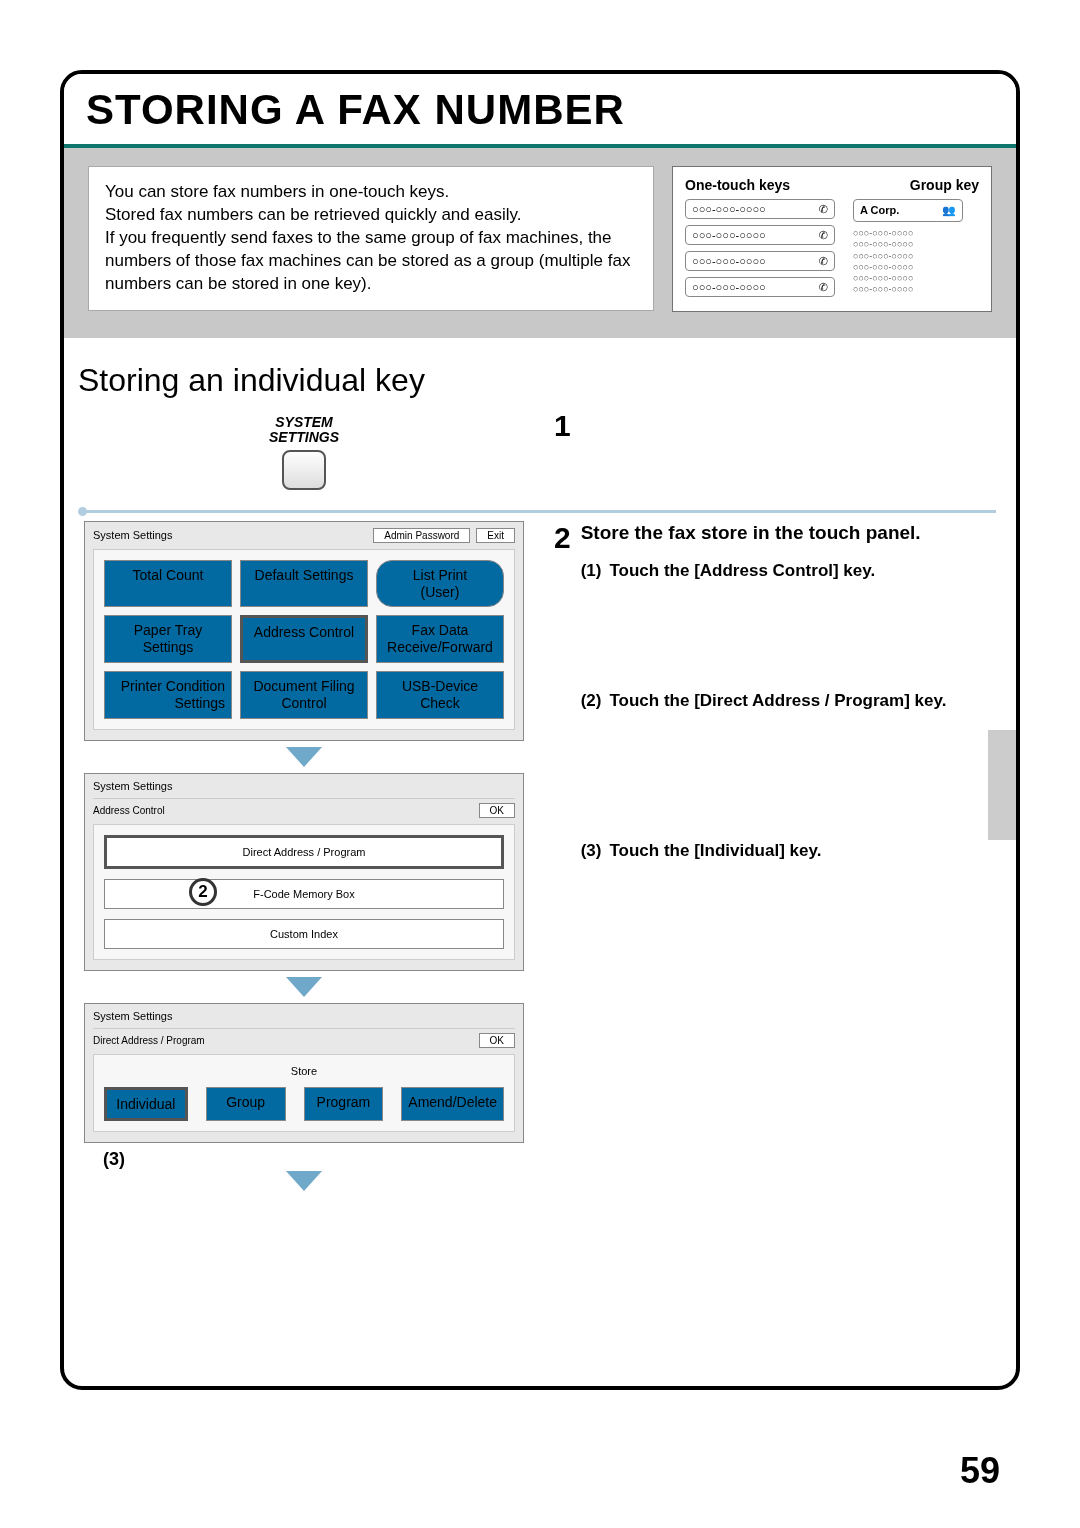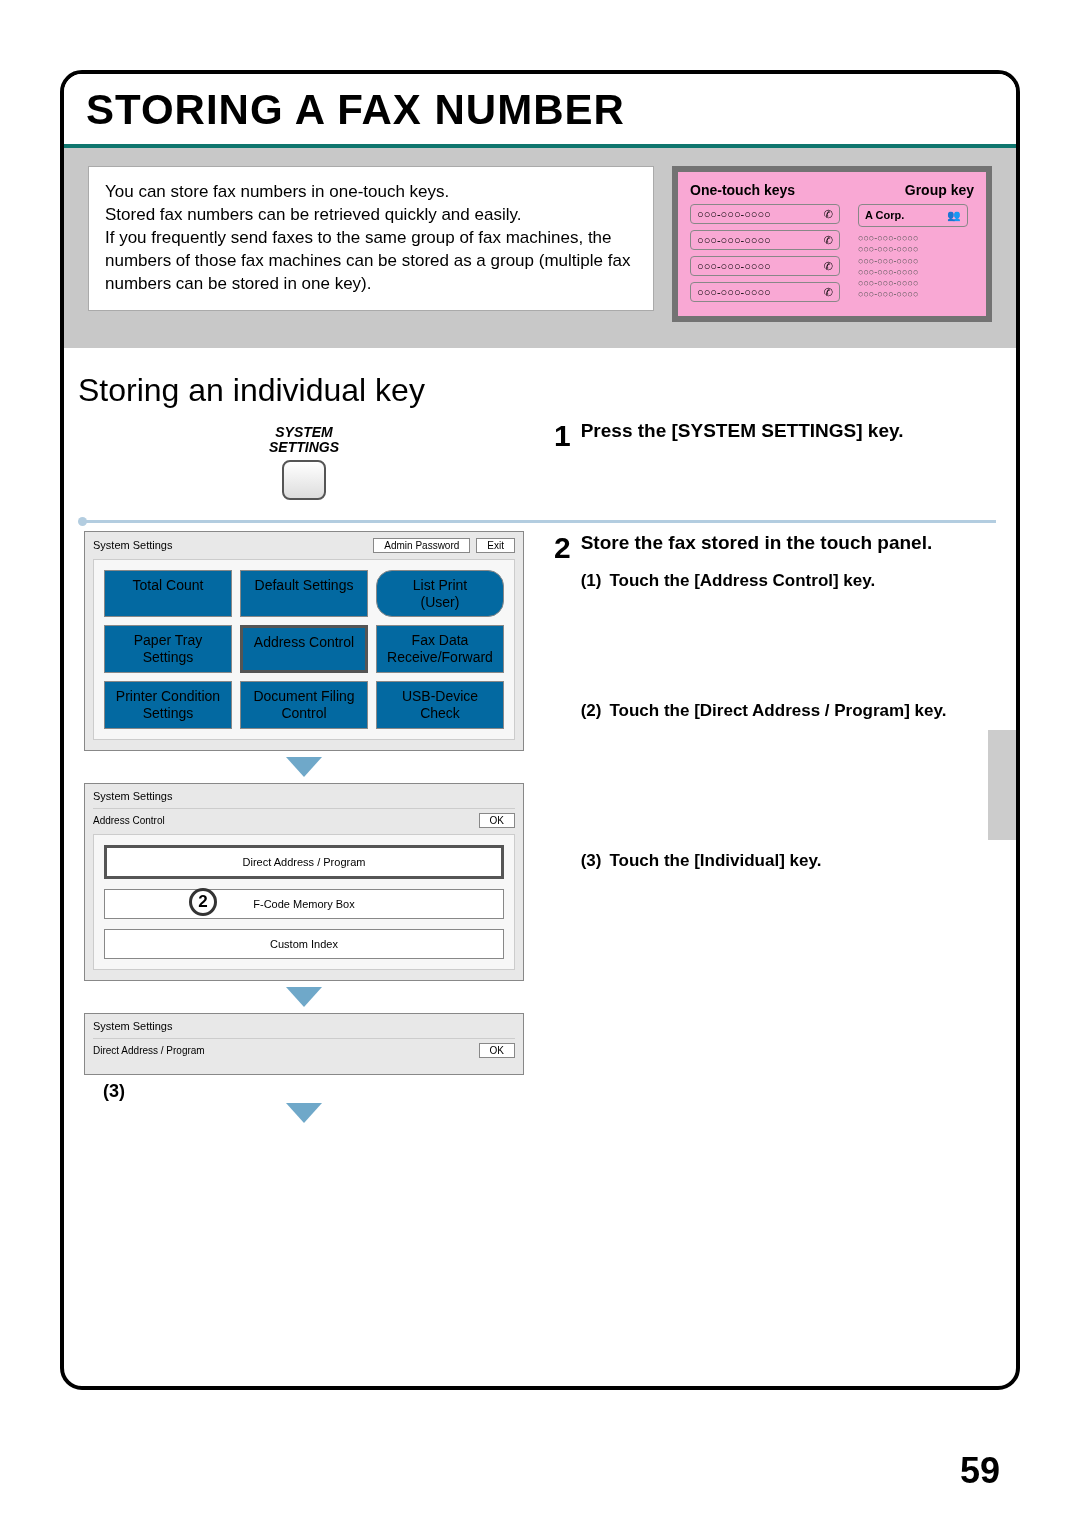--- a/index.html
+++ b/index.html
@@ -2,21 +2,21 @@
 <html><head>
 <meta charset="utf-8">
 <style>
   * { box-sizing: border-box; margin: 0; padding: 0; }
   body { width: 1080px; height: 1528px; background: #fff; font-family: Arial, Helvetica, sans-serif; color: #000; position: relative; }
   .page-outer { position: absolute; left: 60px; top: 70px; width: 960px; height: 1320px; border: 4px solid #000; border-radius: 22px; overflow: hidden; }
   .title-band { background: #fff; border-bottom: 4px solid #0f766e; padding: 12px 22px 10px; }
   .title-band h1 { font-size: 42px; font-weight: 900; letter-spacing: 1px; }
   .intro-block { background: #c8c8c8; padding: 18px 24px 26px; display: flex; gap: 18px; align-items: flex-start; }
   .intro-text { background: #fff; border: 1px solid #aaa; padding: 14px 16px; font-size: 17px; line-height: 1.35; flex: 1; }
-  .key-illustration { background: #f9a8d4; border: 6px solid #737373; padding: 10px 12px 14px; width: 320px; }
+  .key-illustration { background: #ffffff; border: 1px solid #737373; padding: 10px 12px 14px; width: 320px; }
   .key-illustration .labels { display: flex; justify-content: space-between; font-size: 14px; font-weight: bold; margin-bottom: 6px; }
   .key-rows { display: flex; gap: 18px; }
   .onetouch-col, .group-col { display: flex; flex-direction: column; gap: 6px; }
   .touch-btn, .group-card { border: 1px solid #888; border-radius: 4px; font-size: 11px; padding: 2px 6px; display: flex; align-items: center; justify-content: space-between; height: 20px; }
   .touch-btn .phone-ic { font-size: 11px; }
   .group-card { height: auto; flex-direction: column; align-items: flex-start; padding: 4px 6px; width: 110px; }
   .group-card .gtop { display:flex; justify-content:space-between; width:100%; font-weight:bold; font-size:11px;gap:28px; }
   .section-title { font-size: 32px; font-weight: 400; margin: 24px 0 10px 14px; }
   .step-row { display: flex; gap: 10px; padding: 0 20px 10px; align-items: flex-start; }
   .step-left { width: 440px; position: relative; }
@@ -111,21 +111,20 @@
     <div class="step-left">
       <div class="hardkey-wrap">
         <div class="hardkey-label" style="white-space:pre-line;">SYSTEM
 SETTINGS</div>
         <div class="hardkey"></div>
       </div>
     </div>
     <div class="step-right">
       <div class="right-area">
         <div class="stepnum">1</div>
-        <div class="step-head">Press the [SYSTEM SETTINGS] key.</div>
       </div>
     </div>
   </div>
   <div class="hr-blue"></div>
 
   <div class="step-row">
     <div class="step-left">
 
       <div class="screen-box">
         <div class="hdrow">
@@ -138,21 +137,21 @@
         <div class="btn-grid">
           <div class="panel-btn">Total Count</div>
           <div class="panel-btn">Default Settings</div>
           <div class="panel-btn" style="white-space:pre-line;border-radius:16px;">List Print
 (User)</div>
           <div class="panel-btn" style="white-space:pre-line;">Paper Tray
 Settings</div>
           <div class="panel-btn hl">Address Control</div>
           <div class="panel-btn" style="white-space:pre-line;">Fax Data
 Receive/Forward</div>
-          <div class="panel-btn" style="white-space:pre-line;">Printer Condition
+          <div class="panel-btn" style="white-space:pre-line;text-align:right;">Printer Condition
 Settings</div>
           <div class="panel-btn" style="white-space:pre-line;position:relative;">Document Filing
 Control</div>
           <div class="panel-btn">USB-Device Check</div>
         </div>
       </div>
       <div class="arrow-down"></div>
 
       <div class="screen-box">
         <div class="hdrow">
@@ -174,30 +173,39 @@
       <div class="arrow-down"></div>
 
       <div class="screen-box" style="position:relative;">
         <div class="hdrow">
             <span>System Settings</span>
           </div>
         <div class="hdrow" style="border-top:1px solid #ccc;padding-top:4px;">
           <span style="font-size:10px;">Direct Address / Program</span>
           <span class="mini">OK</span>
         </div>
+        <div class="panel-sub">
+          <div style="text-align:center;font-size:11px;">Store</div>
+          <div class="store-row">
+            <div class="panel-btn hl">Individual</div>
+            <div class="panel-btn">Group</div>
+            <div class="panel-btn">Program</div>
+            <div class="panel-btn">Amend/Delete</div>
+          </div>
+        </div>
         <div style="position:absolute;left:18px;bottom:-28px;font-weight:900;font-size:18px;">(3)</div>
       </div>
       <div class="arrow-down" style="margin-top:28px;"></div>
     </div>
 
     <div class="step-right">
       <div class="right-area">
         <div class="stepnum">2</div>
         <div>
-          <div class="step-head">Store the fax stored in the touch panel.</div>
+          <div class="step-head">Store the fax store in the touch panel.</div>
           <div class="substep">
               <span class="idx">(1)</span>
               <span>Touch the [Address Control] key.</span>
             </div>
           <div class="substep" style="margin-top:110px;">
               <span class="idx">(2)</span>
               <span>Touch the [Direct Address / Program] key.</span>
             </div>
           <div class="substep" style="margin-top:130px;">
               <span class="idx">(3)</span>

